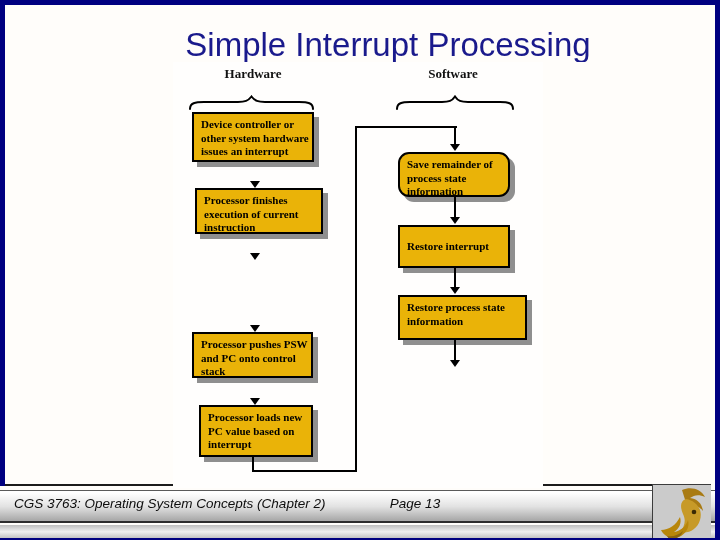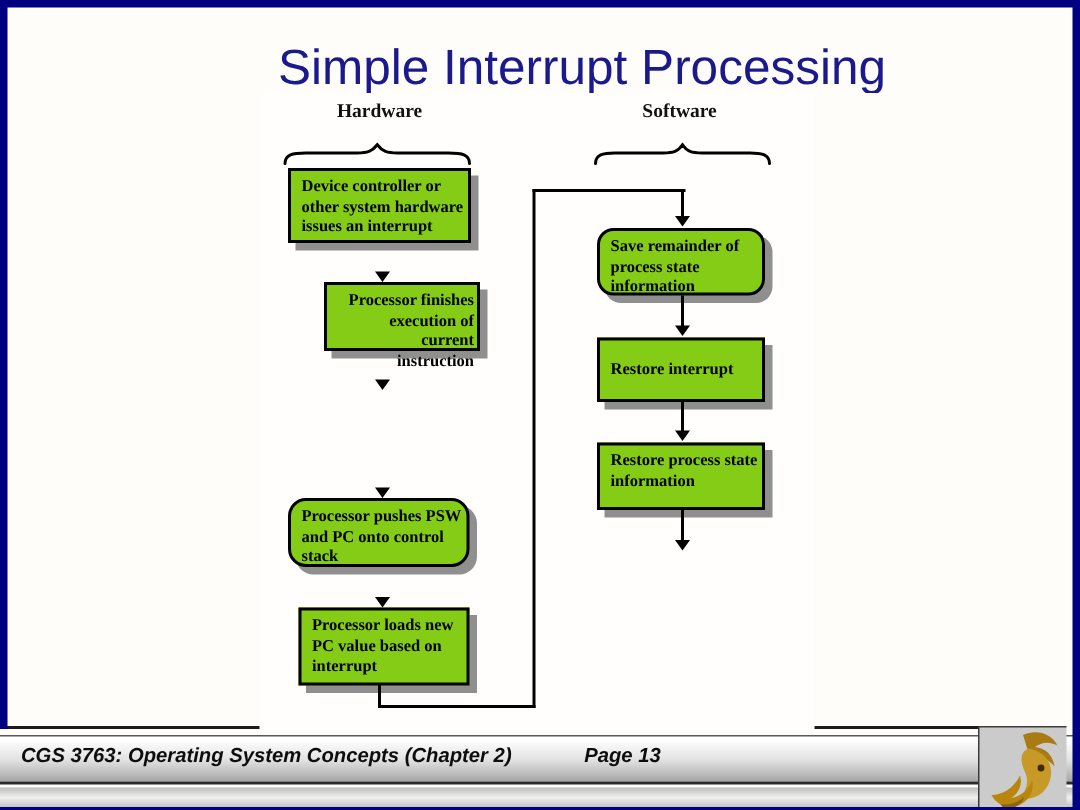--- a/index.html
+++ b/index.html
@@ -23,21 +23,21 @@
   .footer-rule{position:absolute;left:0;top:484px;width:652px;height:2px;background:#1c1c1c;z-index:1;}
 
   
   .figure-bg{position:absolute;left:173px;top:62px;width:370px;height:426px;background:#fffefd;z-index:2;}
   .col-header{
     position:absolute;z-index:3;font-family:"Liberation Serif",serif;
     font-weight:bold;font-size:13px;color:#111;text-align:center;width:130px;
   }
   .brace{position:absolute;z-index:3;}
   .fbox{
-    position:absolute;z-index:3;background:#84cc16;border:2px solid #000;
+    position:absolute;z-index:3;background:#eab308;border:2px solid #000;
     box-shadow:5px 5px 0 #8f8f8f;
     font-family:"Liberation Serif",serif;font-weight:bold;font-size:11px;
     line-height:13.5px;color:#000;padding:4px 2px 0 7px;box-sizing:border-box;
     white-space:pre-line;
   }
   .fbox.vcenter{display:flex;align-items:center;padding-top:0;}
   .ln{position:absolute;background:#000;z-index:3;}
   .arr{
     position:absolute;width:0;height:0;z-index:4;
     border-left:5px solid transparent;border-right:5px solid transparent;
@@ -48,21 +48,21 @@
   .footer-bar{
     position:absolute;left:0;top:490px;width:720px;height:33px;z-index:5;
     background:linear-gradient(180deg,#ffffff 6%,#e2e2e2 52%,#a6a6a6 100%);
     border-top:1px solid #5a5a5a;border-bottom:2px solid #2c2c2c;box-sizing:border-box;
   }
   .footer-strip{
     position:absolute;left:0;top:525px;width:720px;height:15px;z-index:5;
     background:linear-gradient(180deg,#bdbdbd 0%,#f0f0f0 45%,#b5b5b5 100%);
   }
   .ftext{
-    position:absolute;top:496px;z-index:6;font-weight:bold;font-style:italic;
+    position:absolute;top:496px;z-index:6;font-weight:normal;font-style:italic;
     font-size:13.5px;color:#0d0d0d;
   }
   .f-course{left:14px;}
   .f-page{left:360px;width:110px;text-align:center;}
   .f-copy{left:527px;}
 
   .logo-panel{
     position:absolute;left:652px;top:484px;width:59px;height:56px;z-index:7;
     background:#cbcbcb;border-left:1px solid #3c3c3c;border-top:1px solid #3c3c3c;
     box-sizing:border-box;
@@ -90,40 +90,40 @@
   <svg class="brace" style="left:188px;top:95px;" width="127" height="15" viewBox="0 0 127 15">
     <path d="M2 14 C2 8, 7 7, 16 7 L50 7 C57 7, 60 6, 63.5 1.5 C67 6, 70 7, 77 7 L111 7 C120 7, 125 8, 125 14" fill="none" stroke="#000" stroke-width="2" stroke-linecap="round"></path>
   </svg>
   <svg class="brace" style="left:395px;top:95px;" width="120" height="15" viewBox="0 0 120 15">
     <path d="M2 14 C2 8, 7 7, 15 7 L47 7 C54 7, 57 6, 60 1.5 C63 6, 66 7, 73 7 L105 7 C113 7, 118 8, 118 14" fill="none" stroke="#000" stroke-width="2" stroke-linecap="round"></path>
   </svg>
 
   <div class="fbox" style="left:192px;top:112px;width:122px;height:50px;">Device controller or
 other system hardware
 issues an interrupt</div>
-  <div class="fbox" style="left:216px;top:188px;width:104px;height:46px;text-align:right;">Processor finishes
+  <div class="fbox" style="left:195px;top:188px;width:128px;height:46px;">Processor finishes
 execution of current
 instruction</div>
-  <div class="fbox" style="left:192px;top:332px;width:121px;height:46px;border-radius:12px;">Processor pushes PSW
+  <div class="fbox" style="left:192px;top:332px;width:121px;height:46px;">Processor pushes PSW
 and PC onto control
 stack</div>
   <div class="fbox" style="left:199px;top:405px;width:114px;height:52px;">Processor loads new
 PC value based on
 interrupt</div>
 
   <div class="arr" style="left:250px;top:181px;"></div>
   <div class="arr" style="left:250px;top:253px;"></div>
   <div class="arr" style="left:250px;top:325px;"></div>
   <div class="arr" style="left:250px;top:398px;"></div>
 
   <div class="fbox" style="left:398px;top:152px;width:112px;height:45px;border-radius:11px;">Save remainder of
 process state
 information</div>
   <div class="fbox vcenter" style="left:398px;top:225px;width:112px;height:43px;padding-left:7px;">Restore interrupt</div>
-  <div class="fbox" style="left:398px;top:295px;width:112px;height:45px;">Restore process state
+  <div class="fbox" style="left:398px;top:295px;width:129px;height:45px;">Restore process state
 information</div>
 
   <div class="ln" style="left:252px;top:456px;width:2px;height:16px;"></div>
   <div class="ln" style="left:252px;top:470px;width:105px;height:2px;"></div>
   <div class="ln" style="left:355px;top:126px;width:2px;height:346px;"></div>
   <div class="ln" style="left:355px;top:126px;width:102px;height:2px;"></div>
   <div class="ln" style="left:454px;top:126px;width:2px;height:19px;"></div>
   <div class="arr" style="left:450px;top:144px;"></div>
 
   <div class="ln" style="left:454px;top:197px;width:2px;height:21px;"></div>

